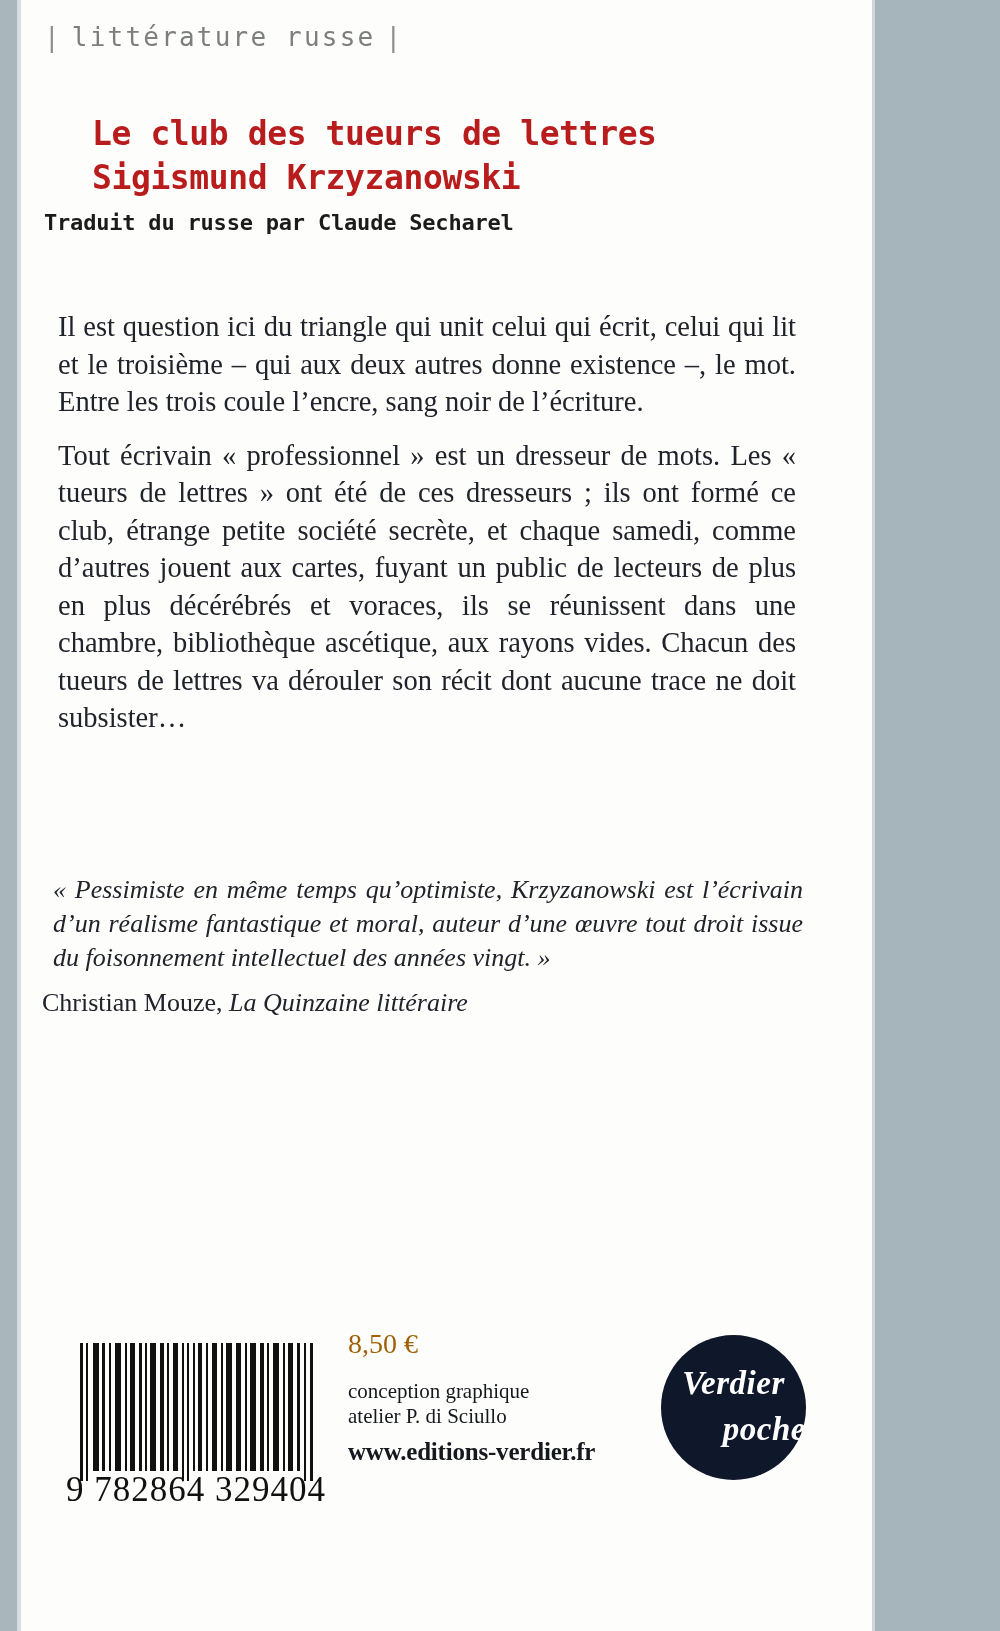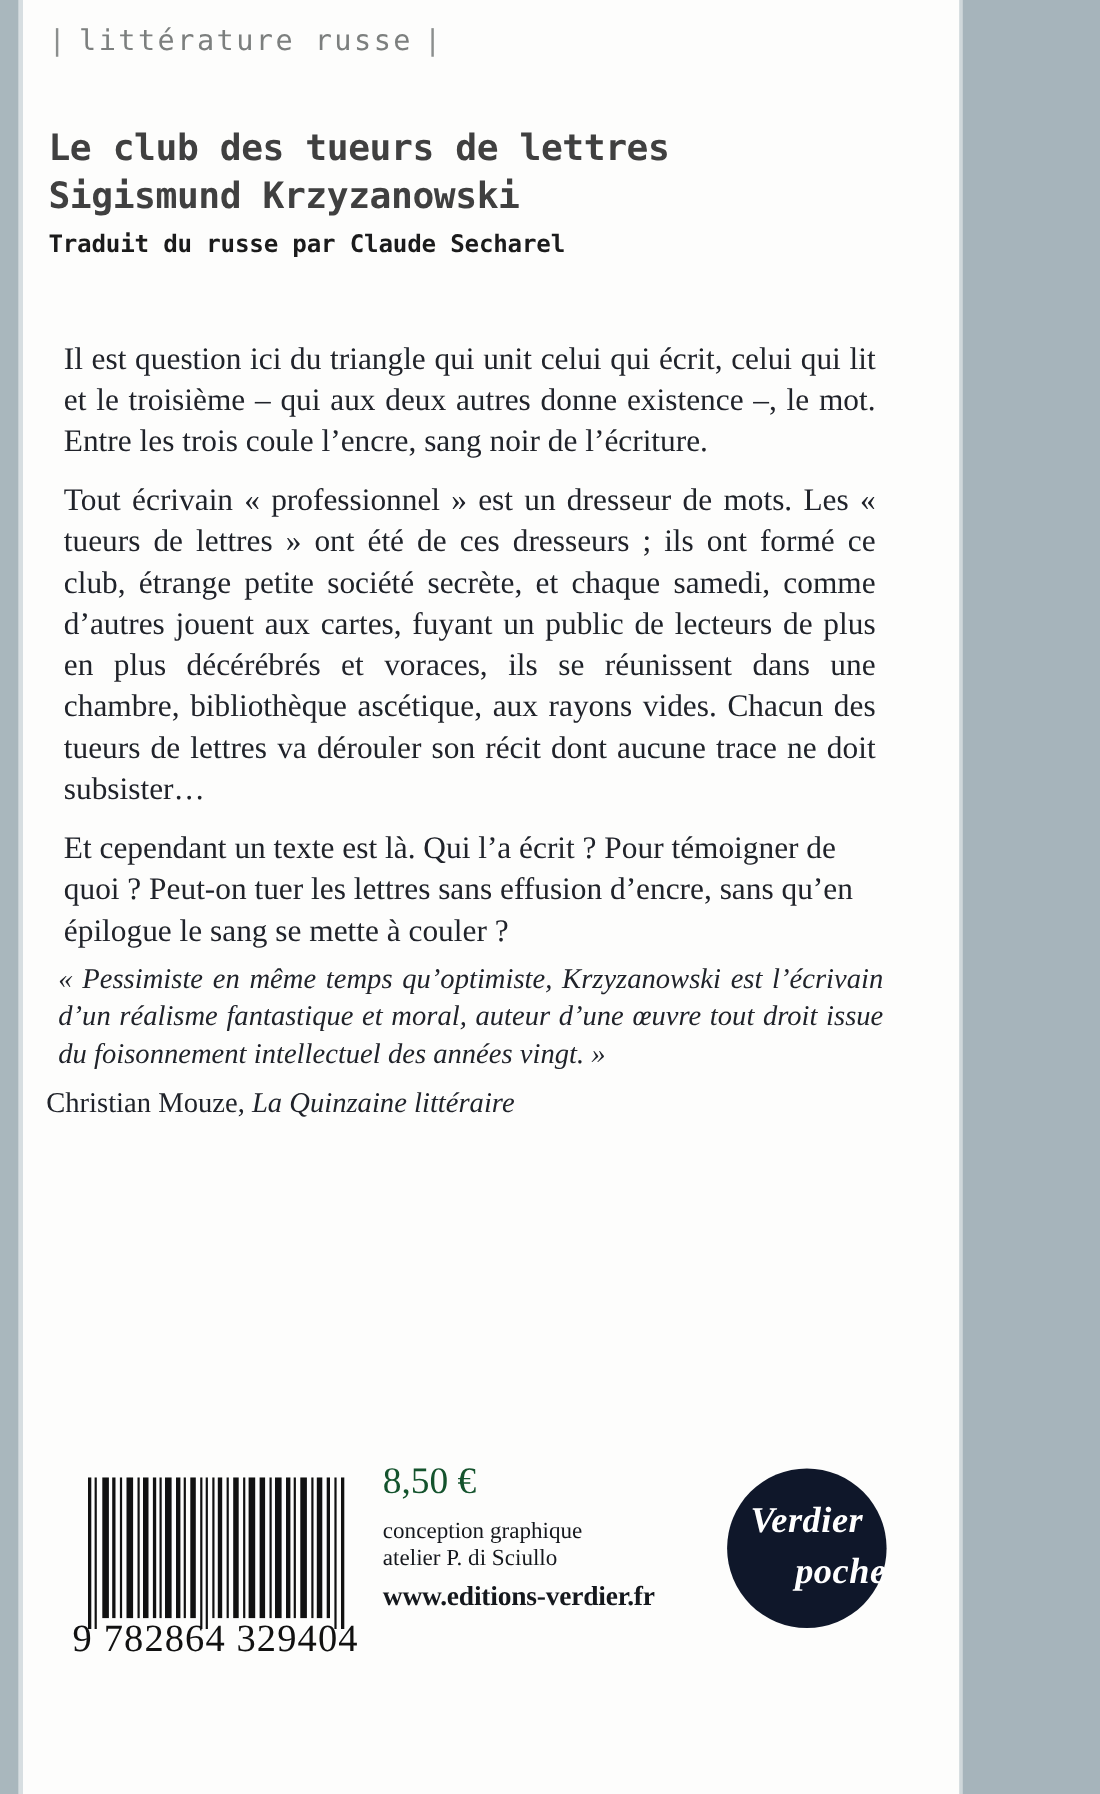--- a/index.html
+++ b/index.html
@@ -88,22 +88,23 @@
     top: 112px;
     width: 780px;
   }
   .book-title,
   .book-author {
     font-family: "DejaVu Sans Mono", monospace;
     font-weight: bold;
     font-size: 33px;
     line-height: 44px;
     letter-spacing: -0.4px;
-    color: #404040;
-    white-space: nowrap;
+    color: #b91c1c;
+    white-space: nowrap;
+    margin-left: 48px;
   }
   .book-translator {
     font-family: "DejaVu Sans Mono", monospace;
     font-weight: bold;
     font-size: 22px;
     line-height: 34px;
     letter-spacing: -0.2px;
     color: #1b1b1b;
     margin-top: 6px;
     white-space: nowrap;
@@ -185,22 +186,22 @@
     letter-spacing: 1px;
     color: #111;
     white-space: nowrap;
   }
 
   .price {
     position: absolute;
     left: 348px;
     top: 1328px;
     font-family: "Liberation Serif", serif;
-    font-size: 34px;
-    color: #14532d;
+    font-size: 28px;
+    color: #a16207;
     white-space: nowrap;
   }
 
   .credit {
     position: absolute;
     left: 348px;
     top: 1379px;
     font-family: "Liberation Serif", serif;
     font-size: 21px;
     line-height: 25px;
@@ -273,21 +274,20 @@
 
   <div class="titleblock">
     <div class="book-title">Le club des tueurs de lettres</div>
     <div class="book-author">Sigismund Krzyzanowski</div>
     <div class="book-translator">Traduit du russe par Claude Secharel</div>
   </div>
 
   <div class="blurb">
     <p>Il est question ici du triangle qui unit celui qui écrit, celui qui lit et le troisième – qui aux deux autres donne existence –, le mot. Entre les trois coule l’encre, sang noir de l’écriture.</p>
     <p>Tout écrivain « professionnel » est un dresseur de mots. Les « tueurs de lettres » ont été de ces dresseurs ; ils ont formé ce club, étrange petite société secrète, et chaque samedi, comme d’autres jouent aux cartes, fuyant un public de lecteurs de plus en plus décérébrés et voraces, ils se réunissent dans une chambre, bibliothèque ascétique, aux rayons vides. Chacun des tueurs de lettres va dérouler son récit dont aucune trace ne doit subsister…</p>
-    <p class="last-free">Et cependant un texte est là. Qui l’a écrit ? Pour témoigner de quoi ? Peut-on tuer les lettres sans effusion d’encre, sans qu’en épilogue le sang se mette à couler ?</p>
   </div>
 
   <div class="quote">
     <p class="q-body">« Pessimiste en même temps qu’optimiste, Krzyzanowski est l’écrivain d’un réalisme fantastique et moral, auteur d’une œuvre tout droit issue du foisonnement intellectuel des années vingt. »</p>
     <p class="q-source"><span>Christian Mouze, </span><em>La Quinzaine littéraire</em></p>
   </div>
 
   <div class="isbn">isbn : 978-2-86432-940-4</div>
 
   <div class="barcode">

